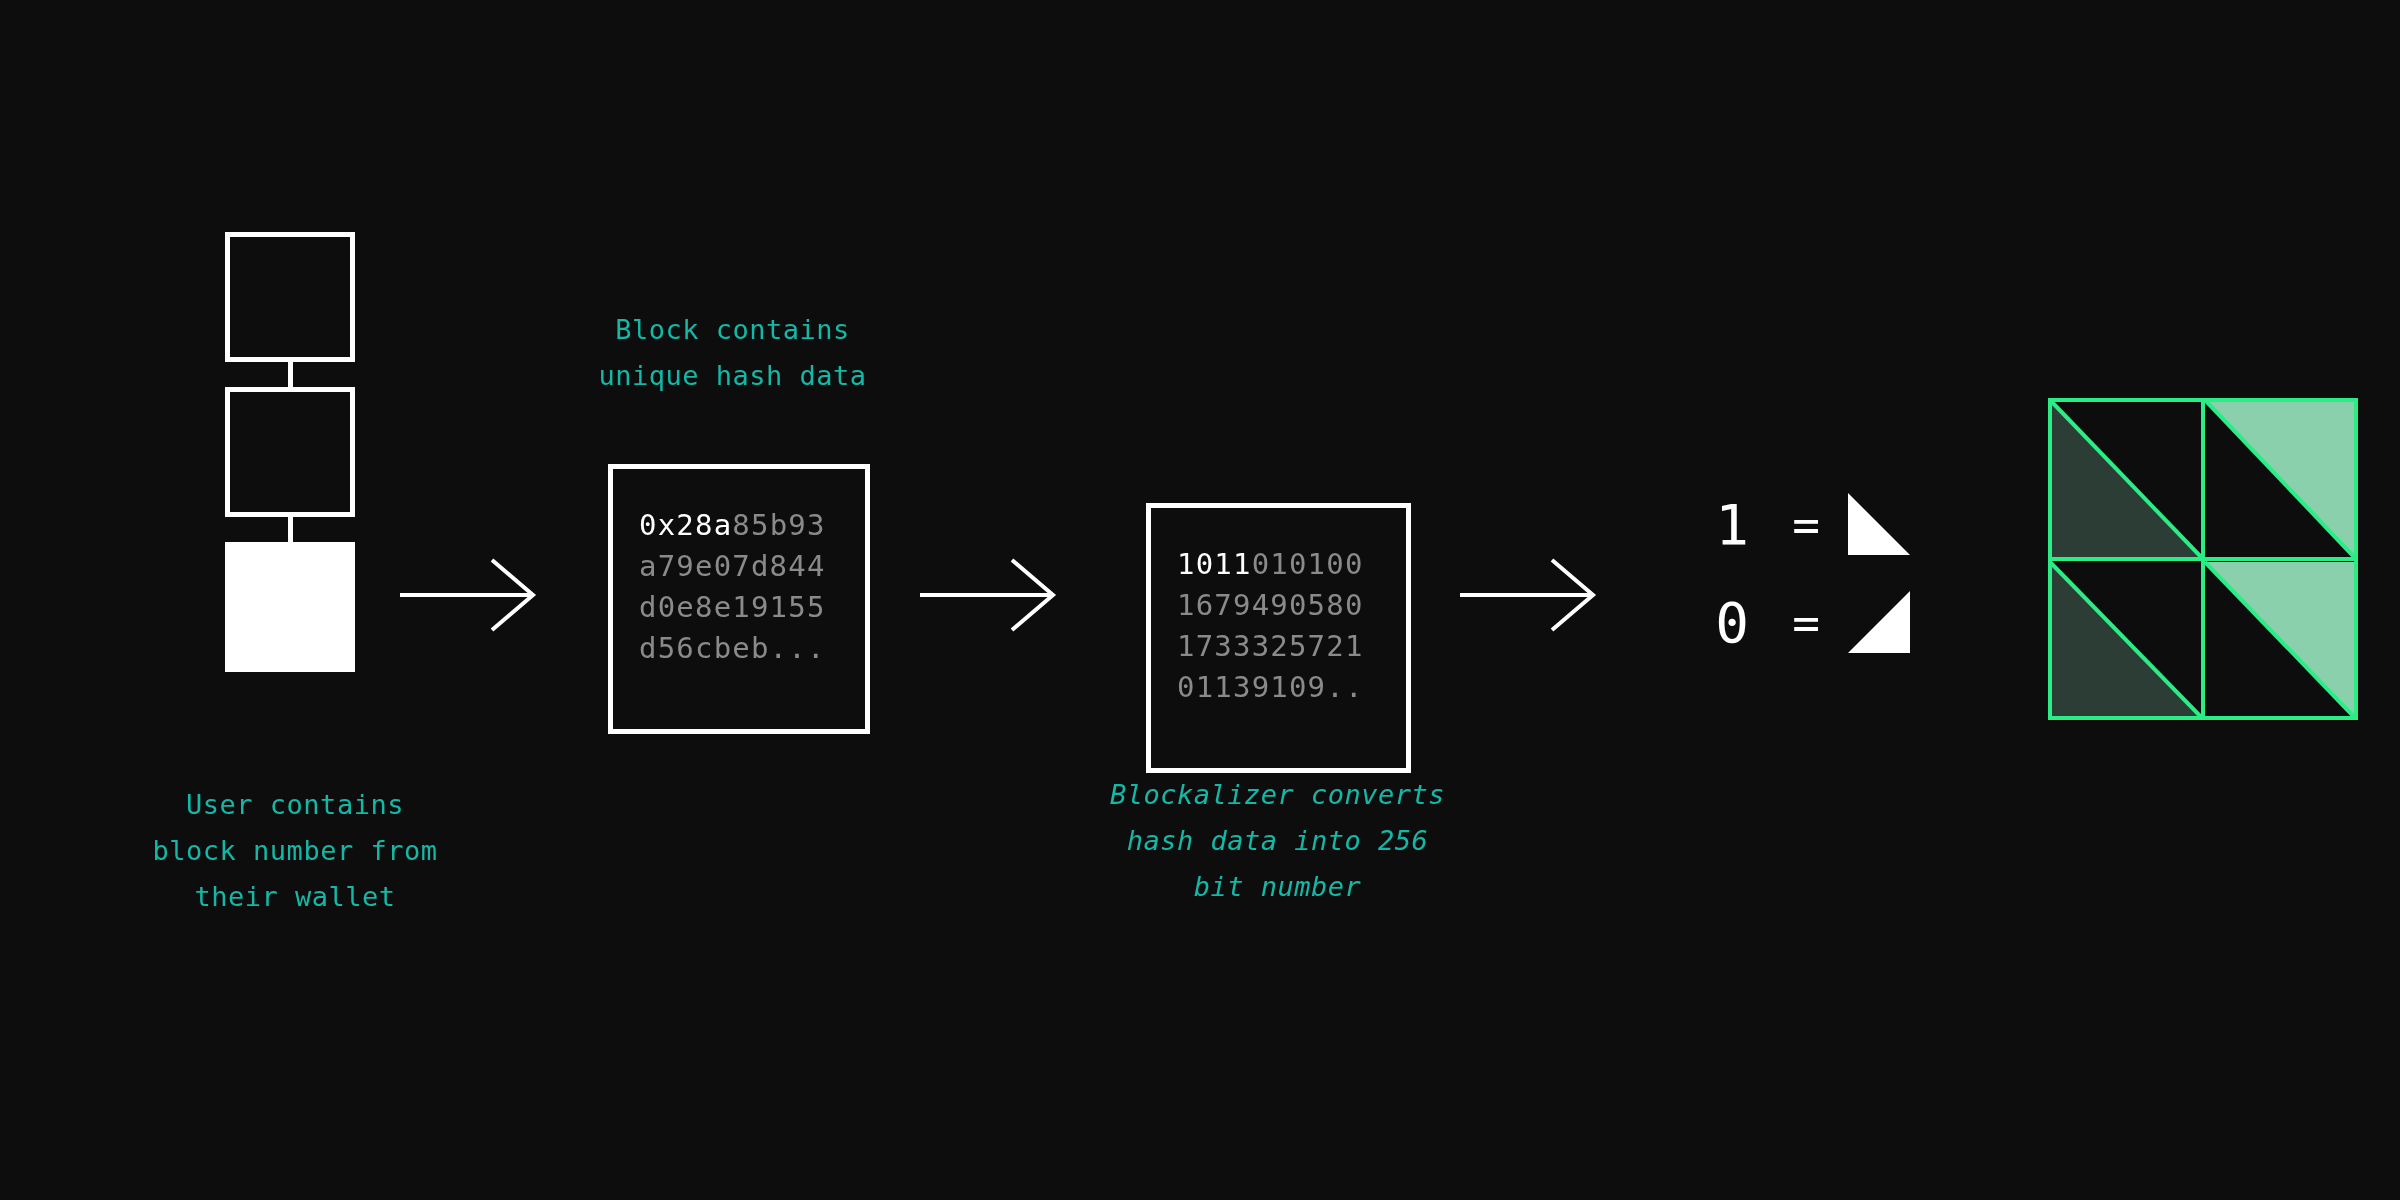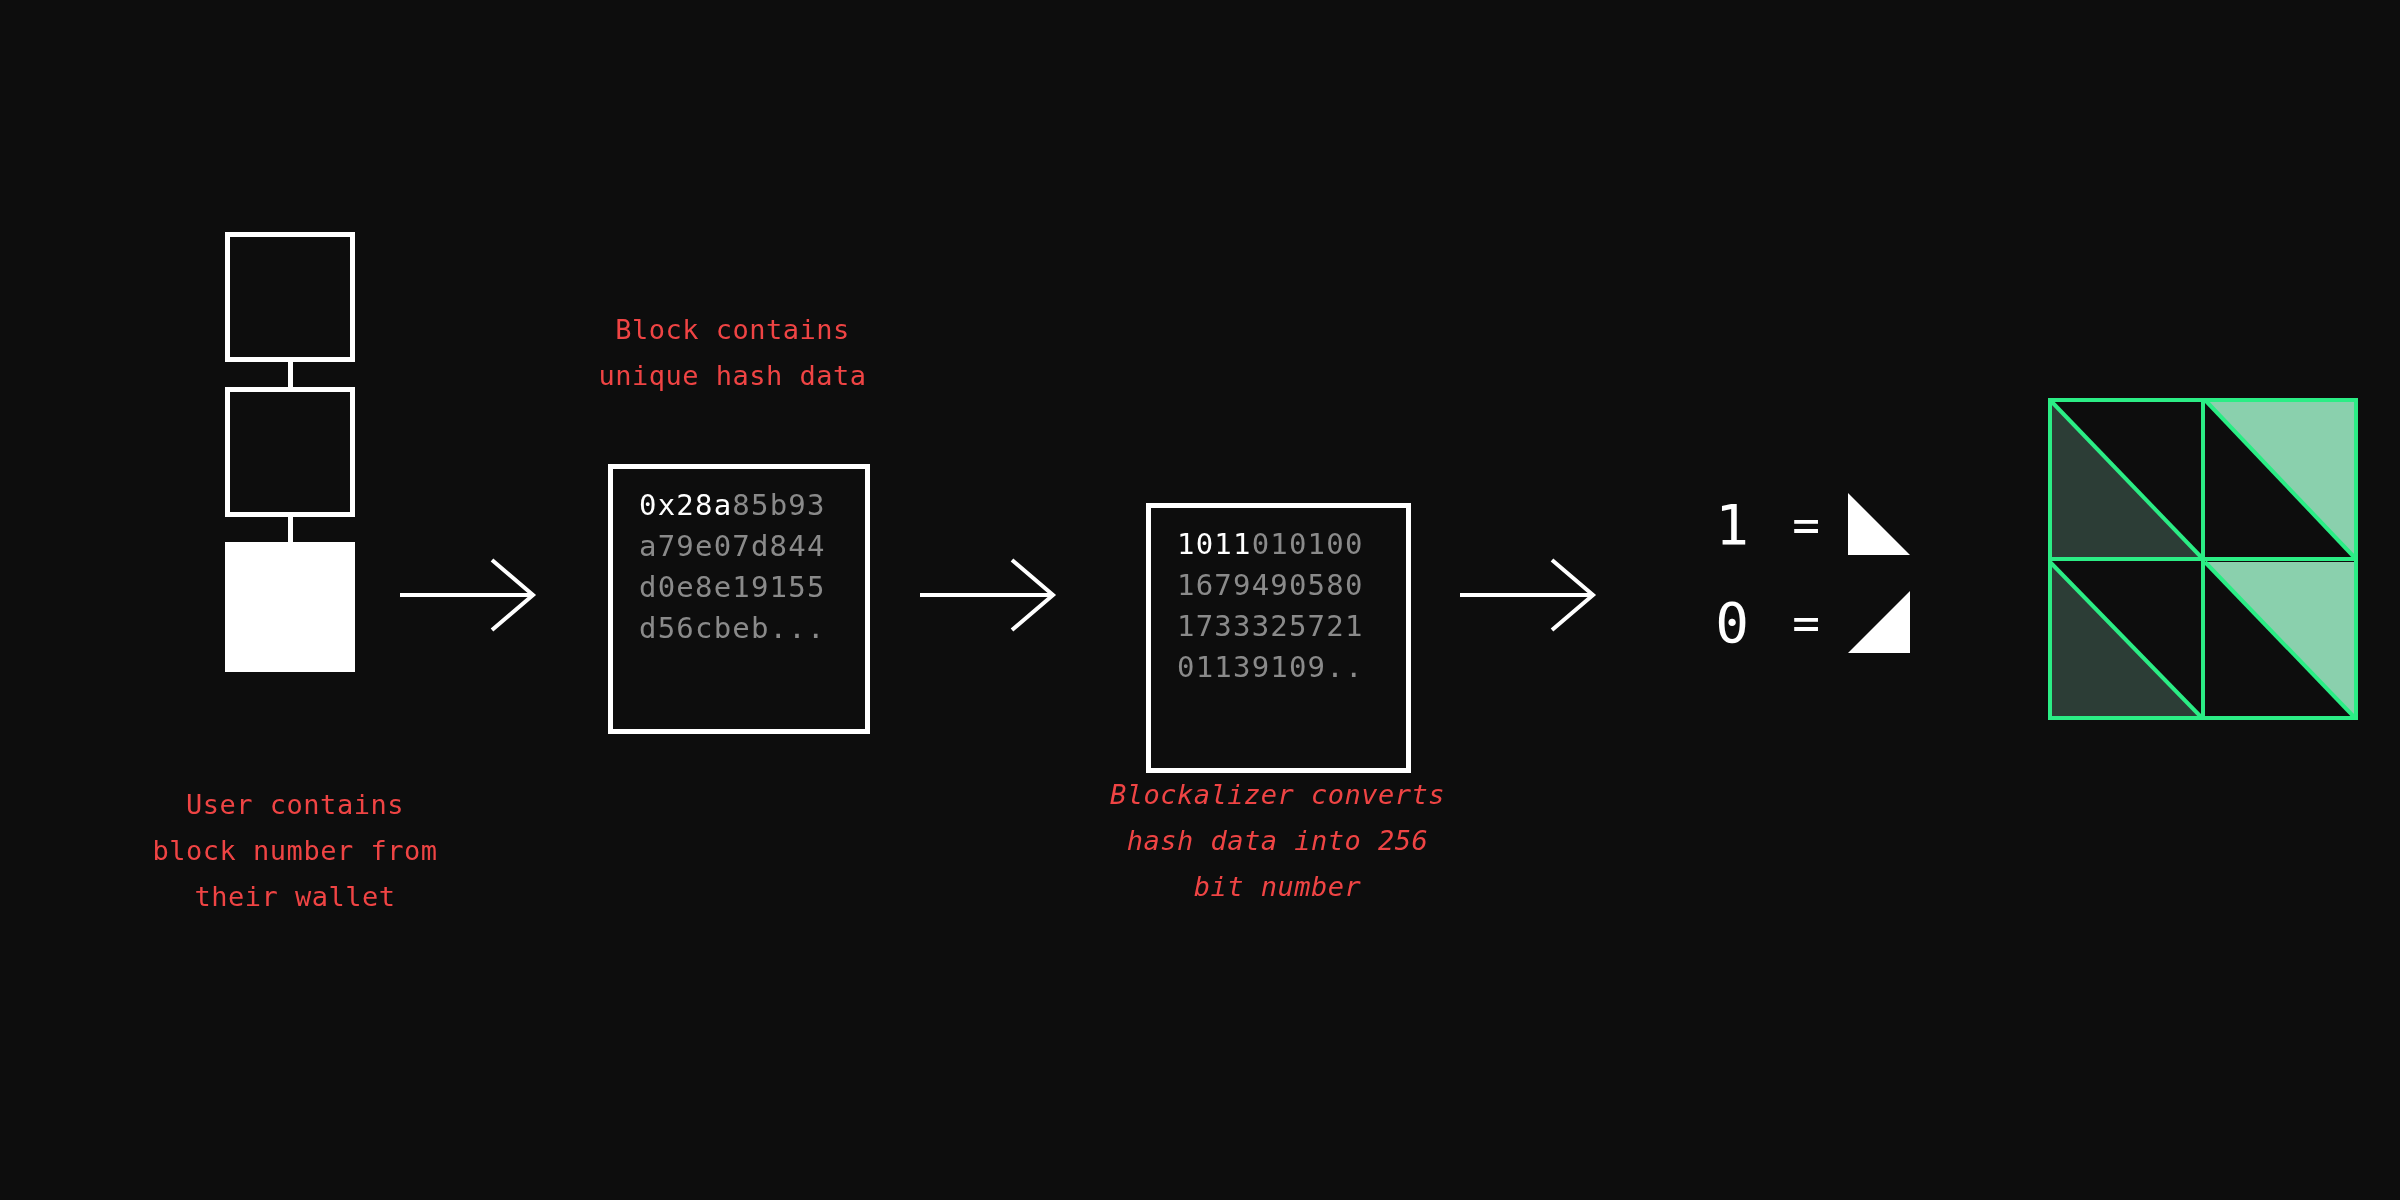--- a/index.html
+++ b/index.html
@@ -48,37 +48,37 @@
     width: 5px;
     background: #ffffff;
   }
   .chain-link.l1 { top: 128px; height: 30px; }
   .chain-link.l2 { top: 283px; height: 30px; }
 
   
   .caption {
     position: absolute;
     text-align: center;
-    color: #ef4444;
+    color: #14b8a6;
     font-size: 27px;
     line-height: 46px;
     letter-spacing: 0.5px;
     white-space: pre-line;
   }
 
   #caption-wallet  { left: 30px;  top: 782px; width: 530px; }
   #caption-hash    { left: 470px; top: 307px; width: 525px; }
   #caption-convert { left: 1000px; top: 772px; width: 555px; font-style: italic; }
 
   
   .data-box {
     position: absolute;
     border: 5px solid #ffffff;
     background: #0d0d0d;
-    padding: 16px 0 0 0;
+    padding: 36px 0 0 0;
   }
   #hash-box   { left: 608px;  top: 464px; width: 262px; height: 270px; }
   #binary-box { left: 1146px; top: 464px; width: 265px; height: 270px; margin-top: 39px; }
 
   .data-line {
     font-size: 29px;
     line-height: 41px;
     letter-spacing: 1.2px;
     color: #8a8a8a;
     padding-left: 26px;

